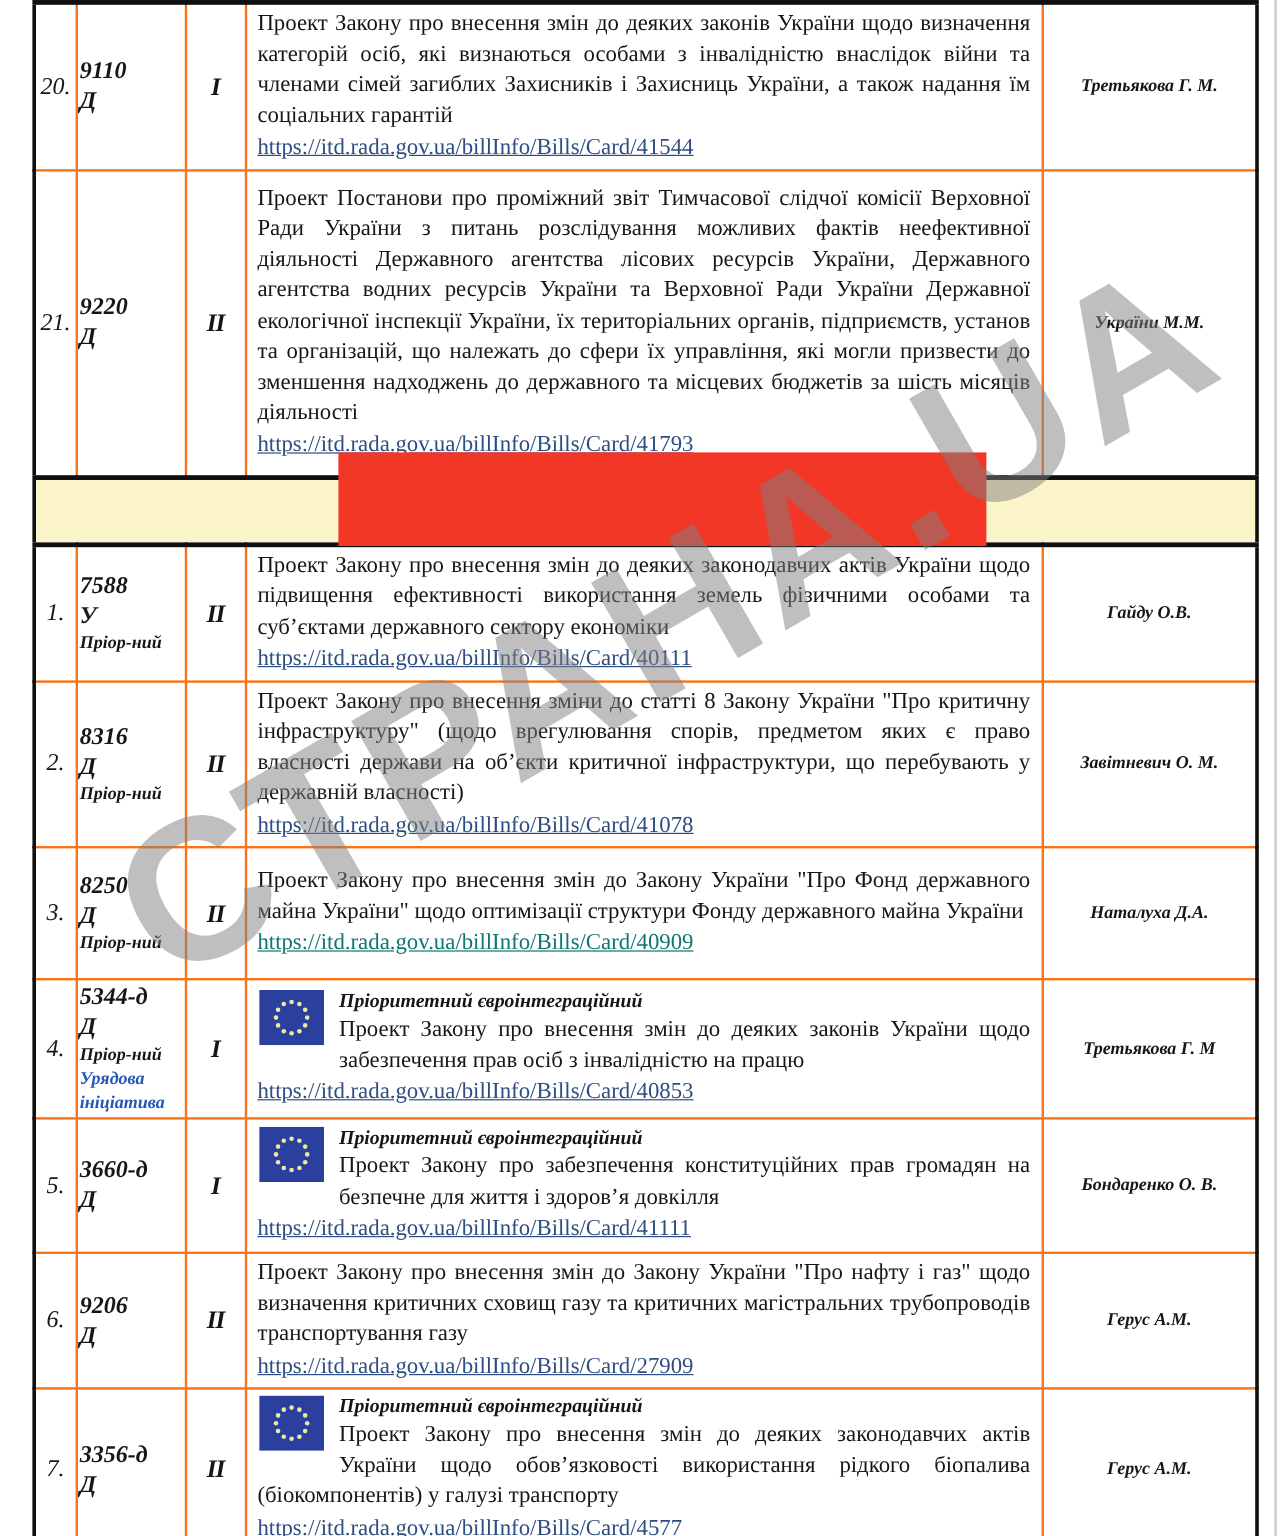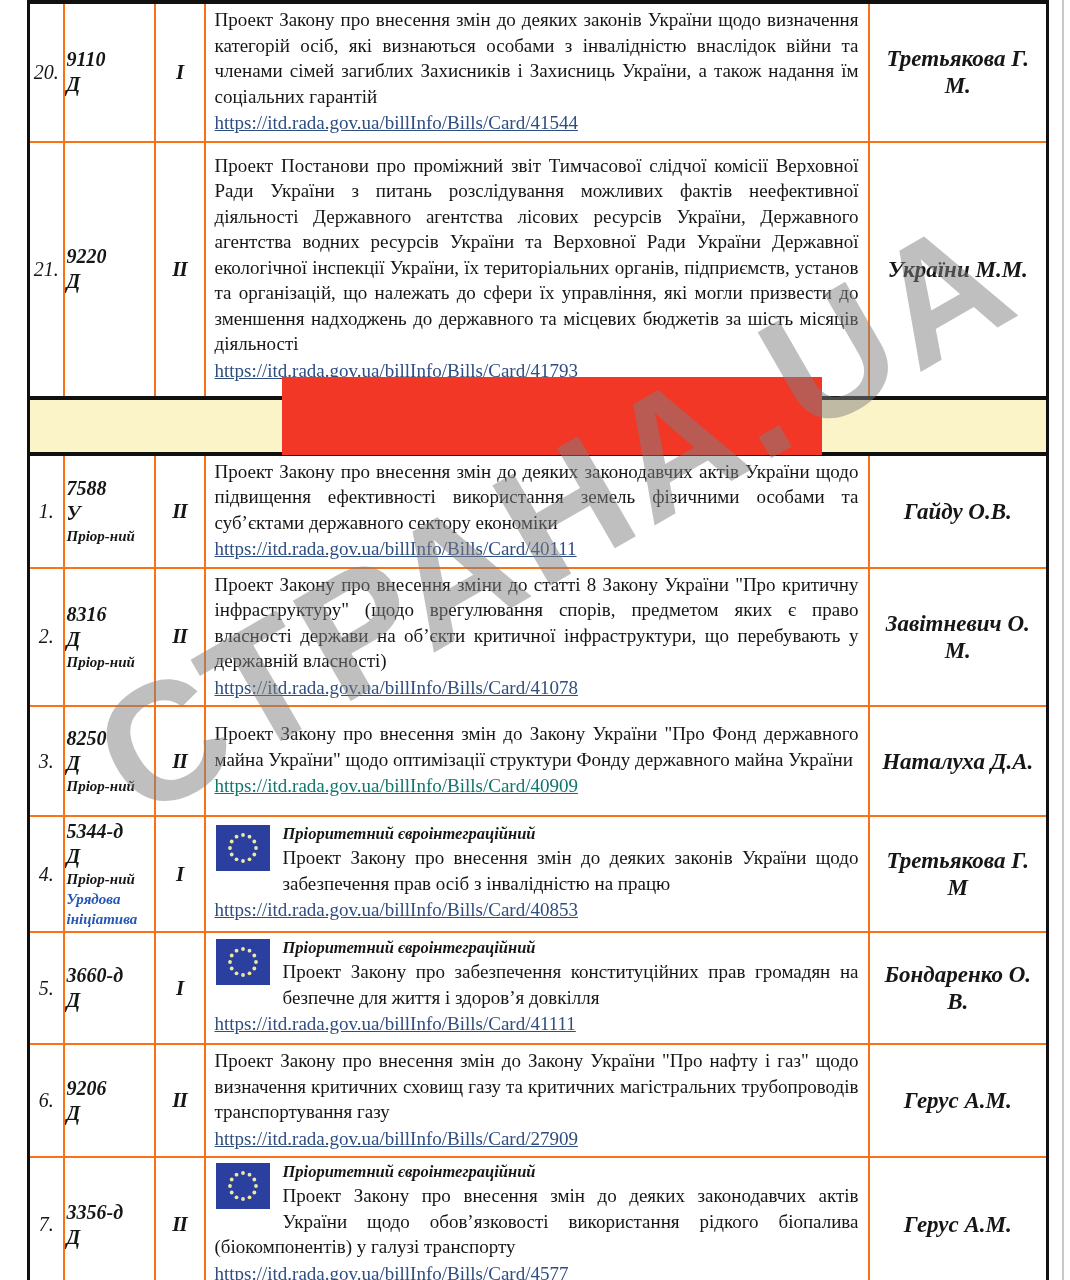--- a/index.html
+++ b/index.html
@@ -20,21 +20,21 @@
   .cell-bill{text-align:left;font-weight:bold;font-style:italic;padding:2px;}
   .bill-line{font-size:20px;line-height:25px;}
   .bill-note{font-size:15px;line-height:20px;}
   .bill-gov{font-size:15px;line-height:20px;}
   .cell-reading{text-align:center;font-weight:bold;font-style:italic;font-size:21px;letter-spacing:-1px;}
   .cell-desc{padding:3px 9px 5px 9px;font-size:19px;line-height:25.5px;}
   .desc-text{text-align:justify;}
   .eu-label{font-weight:bold;font-style:italic;font-size:16.5px;line-height:22px;}
   .eu-flag{float:left;width:54px;height:46px;margin:2px 13px 24px 1px;}
   .desc-link{display:block;clear:left;text-decoration:underline;margin-top:1px;cursor:pointer;}
-  .cell-author{text-align:center;font-weight:bold;font-style:italic;font-size:23px;line-height:27px;padding:0 8px;}
+  .cell-author{text-align:center;font-weight:bold;font-style:italic;font-size:15px;line-height:27px;padding:0 8px;}
   .sep-cell{border-top:4px solid #101010;border-bottom:4px solid #101010;}
   .redaction-box{position:absolute;left:282px;top:377px;width:540px;height:78px;z-index:6;}
   .watermark{
     position:absolute;left:-20px;top:420px;width:1150px;z-index:9;
     text-align:center;white-space:nowrap;pointer-events:none;
     font-family:"Liberation Sans","DejaVu Sans",sans-serif;
     font-weight:bold;font-size:168px;letter-spacing:6px;
     color:rgba(128,128,128,0.5);
     transform:rotate(-30deg);
   }

